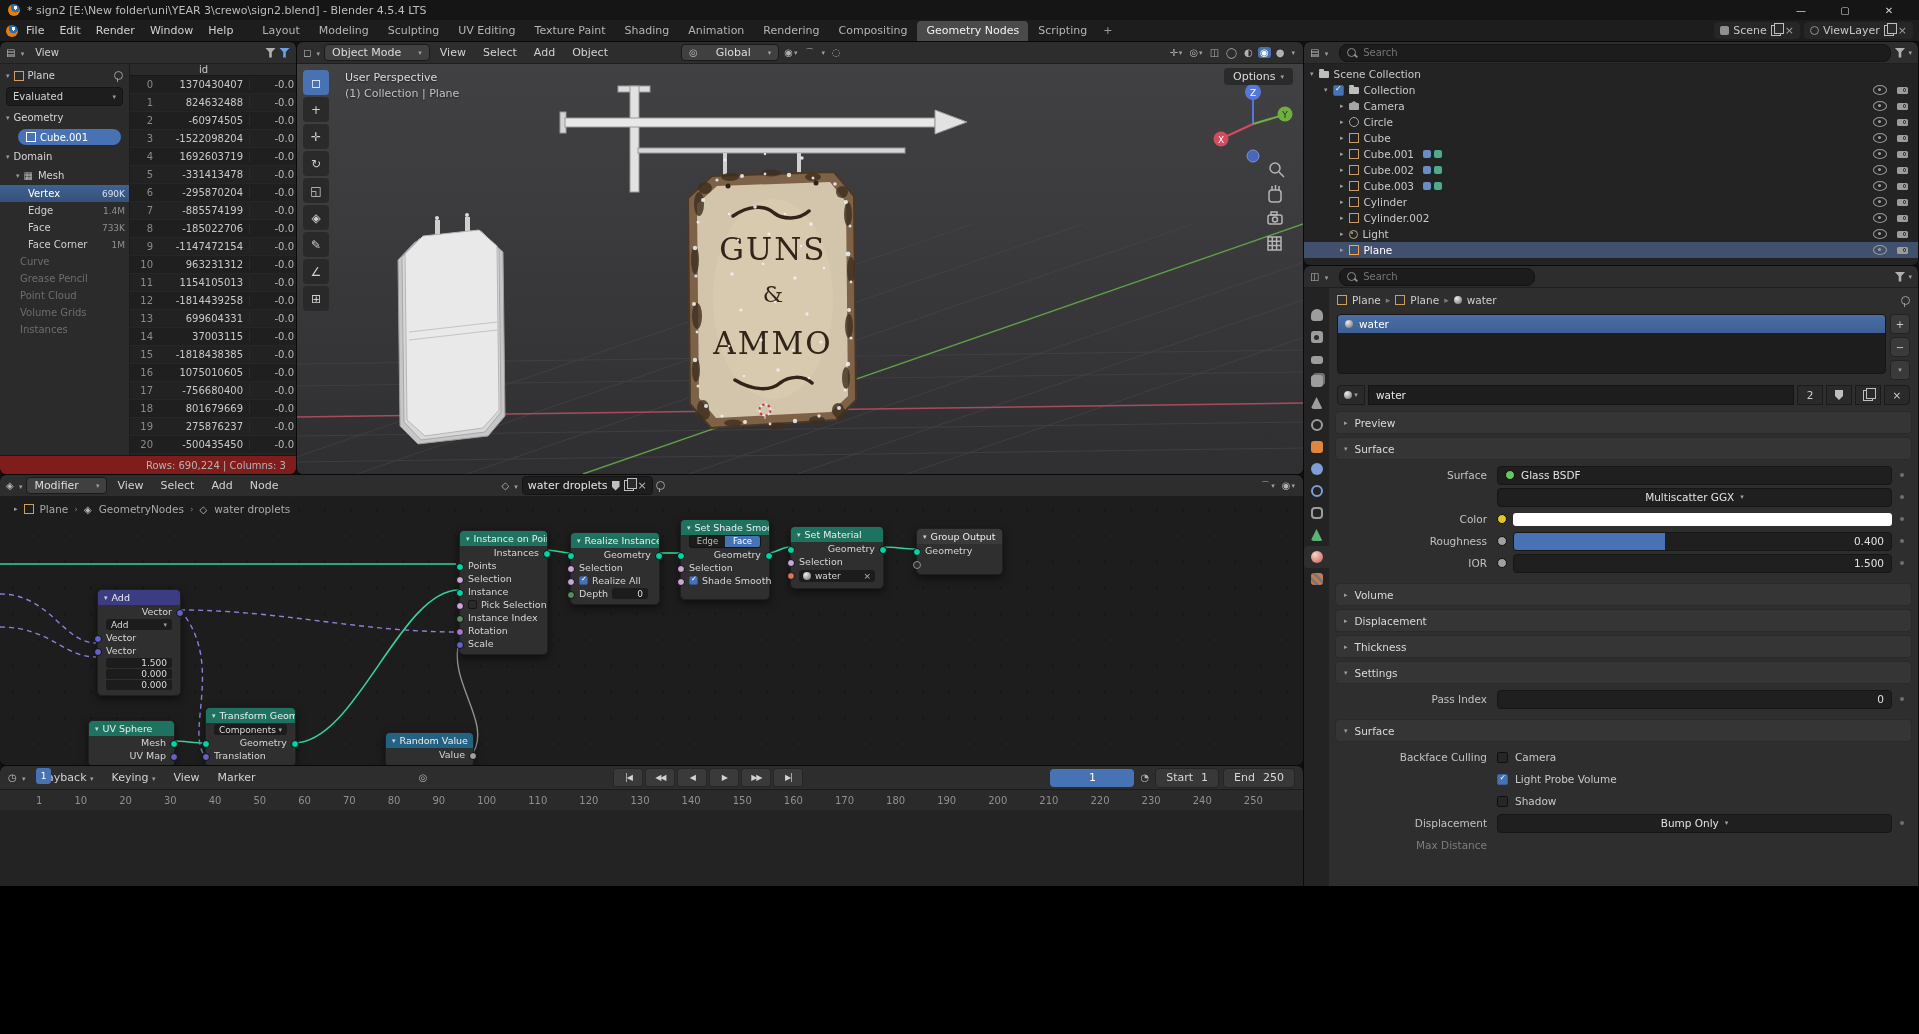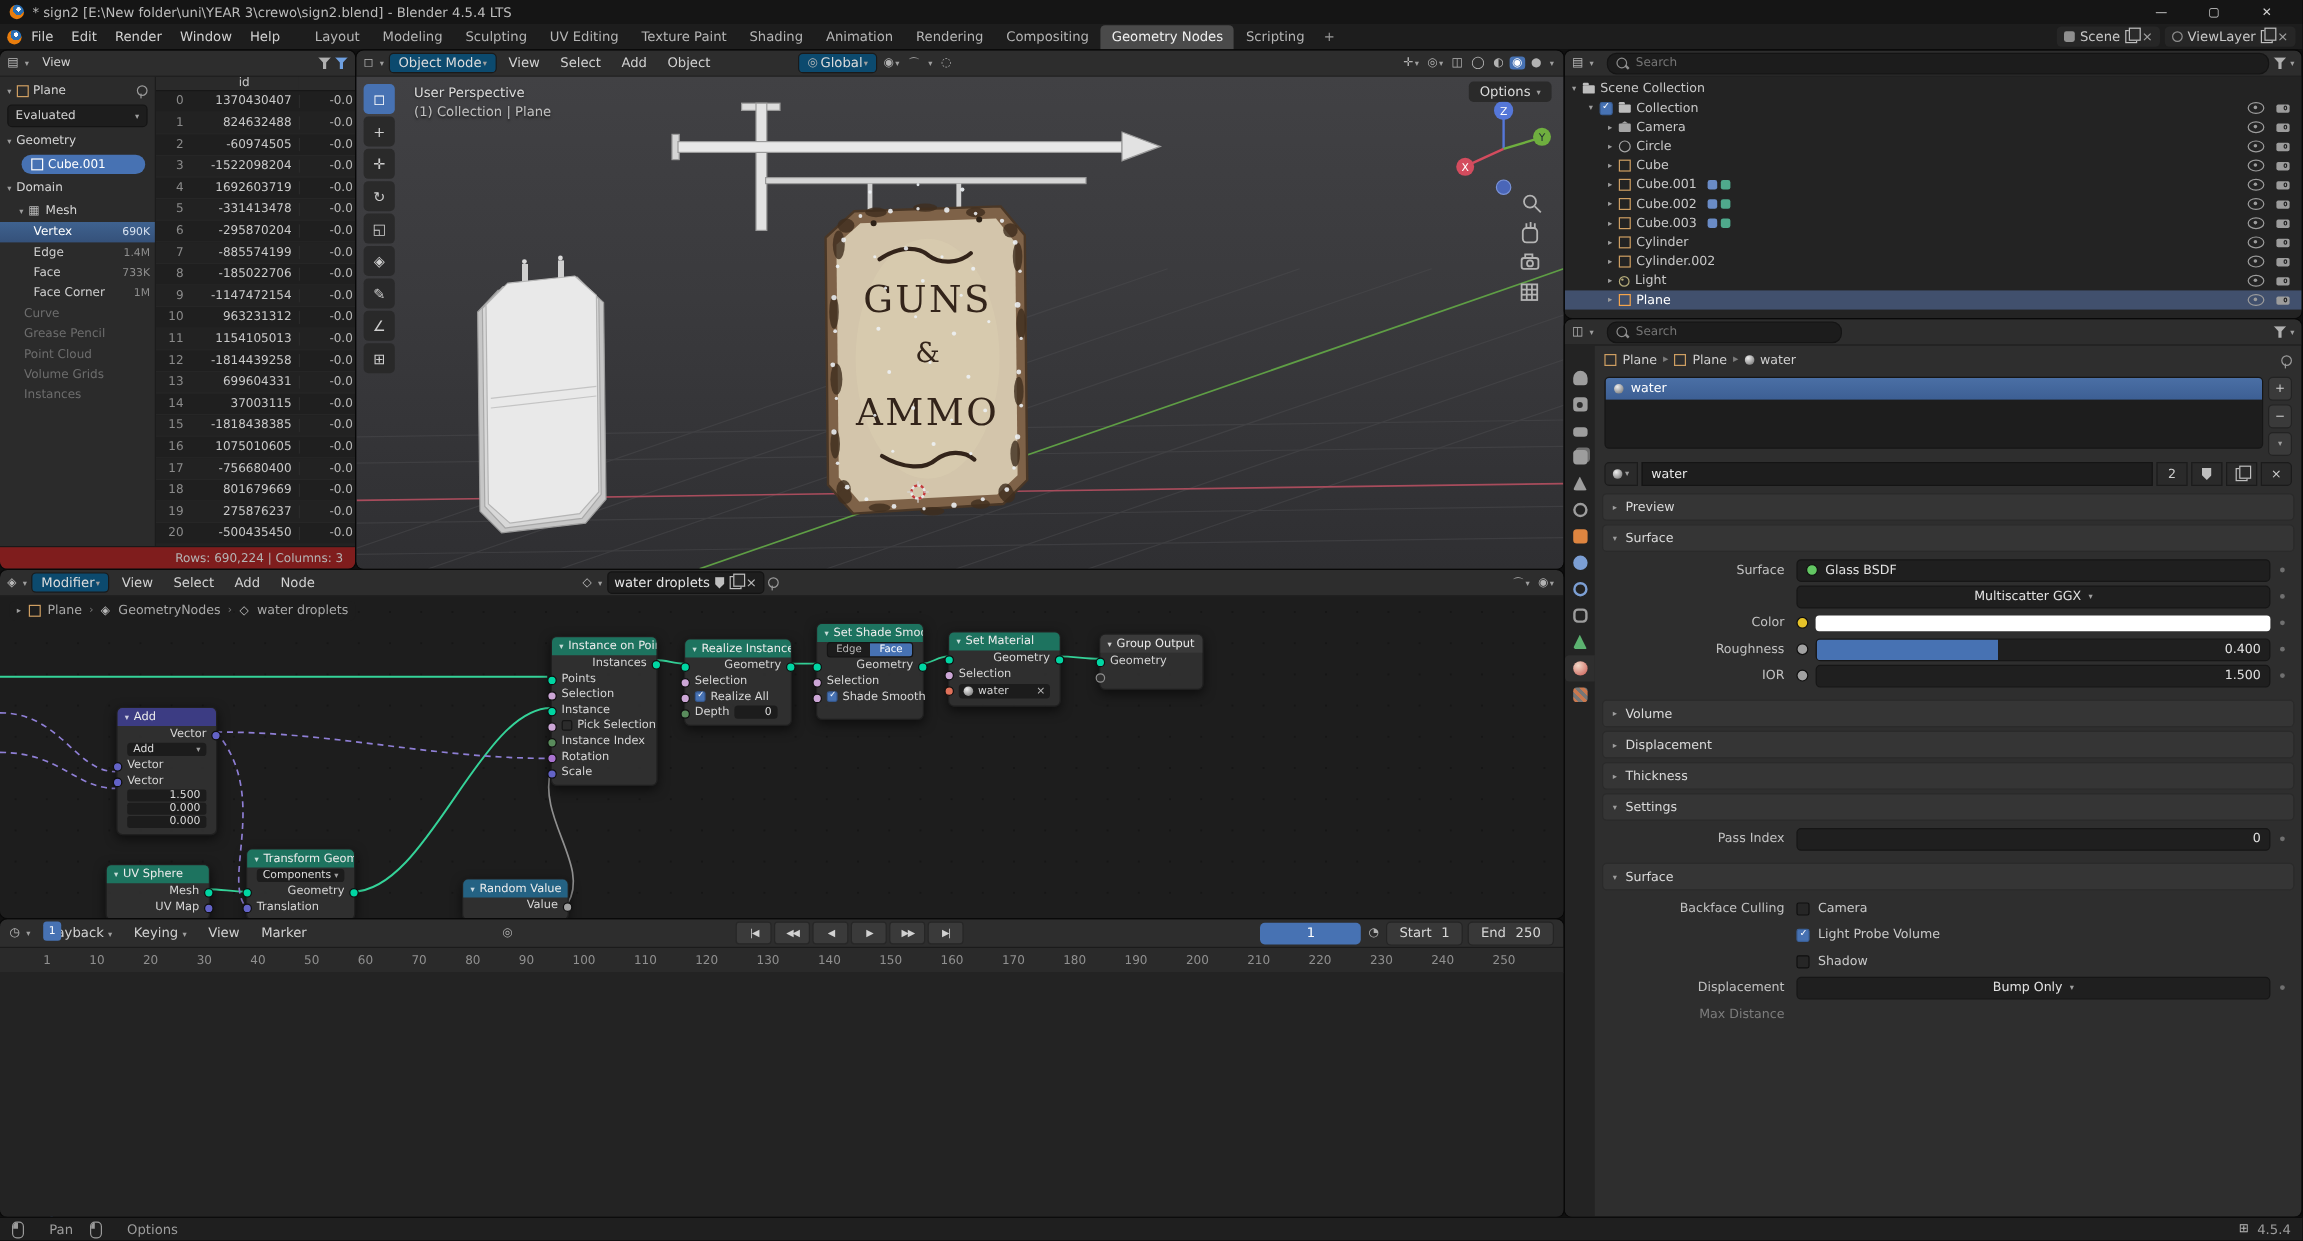--- a/index.html
+++ b/index.html
@@ -1,16 +1,16 @@
 <!DOCTYPE html>
 <html><head>
 <meta charset="utf-8">
 <style>
   html,body{margin:0;padding:0;background:#000;}
-  #app{position:relative;width:1919px;height:1034px;background:#101010;font-family:"DejaVu Sans",sans-serif;font-size:11px;color:#c8c8c8;overflow:hidden;-webkit-user-select:none;user-select:none;}
+  #app{position:relative;width:1919px;height:886px;background:#101010;font-family:"DejaVu Sans",sans-serif;font-size:11px;color:#c8c8c8;overflow:hidden;-webkit-user-select:none;user-select:none;}
   
   .titlebar{position:absolute;left:0;top:0;width:1919px;height:20px;background:#151515;display:flex;align-items:center;padding:0 8px;box-sizing:border-box;color:#bdbdbd;font-size:11px;gap:7px;}
   .blogo{width:12px;height:12px;border-radius:50%;background:radial-gradient(circle at 62% 32%,#ffffff 0 16%,#2a6fb3 17% 42%,#e87d0d 43%);flex:none;}
   .win-btns{margin-left:auto;display:flex;height:20px;}
   .win-btn{width:44px;display:flex;align-items:center;justify-content:center;color:#d4d4d4;font-size:10px;}
   
   .topbar{position:absolute;left:0;top:20px;width:1919px;height:22px;background:#1d1d1d;border-bottom:1px solid #0e0e0e;display:flex;align-items:center;padding:0 6px;box-sizing:border-box;gap:1px;}
   .menu{padding:2px 7px;border-radius:3px;color:#d2d2d2;}
   .tabs{display:flex;margin-left:12px;gap:1px;}
   .tab{padding:3px 9px 4px;border-radius:4px 4px 0 0;color:#b5b5b5;white-space:nowrap;}
@@ -18,21 +18,21 @@
   .tab.addtab{color:#9a9a9a;padding:3px 6px;}
   .tb-right{margin-left:auto;display:flex;align-items:center;gap:4px;}
   .tb-widget{display:flex;align-items:center;gap:4px;background:#262626;border-radius:4px;padding:2px 6px;}
   .g-ic{display:inline-block;width:9px;height:9px;background:#8f8f8f;border-radius:2px;}
   .g-ic.ring{background:transparent;border:1.5px solid #8f8f8f;border-radius:50%;width:7px;height:7px;}
   .caret{font-size:7px;color:#9f9f9f;}
   
   .pane{position:absolute;border-radius:6px;overflow:hidden;outline:1px solid #090909;background:#262626;}
   .ed-header{height:22px;background:#2d2d2d;border-bottom:1px solid #1f1f1f;display:flex;align-items:center;gap:3px;padding:0 6px;box-sizing:border-box;white-space:nowrap;}
   .ed-ic{color:#b9b9b9;font-size:10px;letter-spacing:1px;}
-  .hdd{display:flex;align-items:center;gap:1px;background:#0c4a6e;border:1px solid #1a1a1a;border-radius:4px;padding:1px 7px;color:#dcdcdc;}
+  .hdd{display:flex;align-items:center;gap:17px;background:#404040;border:1px solid #1a1a1a;border-radius:4px;padding:1px 7px;color:#dcdcdc;}
   .hspace{flex:1;}
   .hicon{color:#b2b2b2;font-size:10px;padding:0 2px;display:flex;align-items:center;gap:1px;}
   .hicon.sel{background:#4772b3;color:#fff;border-radius:3px;}
   
   .spreadsheet{left:0;top:42px;width:296px;height:432px;background:#242424;font-size:10px;}
   .ss-body{position:absolute;top:22px;bottom:18px;left:0;right:0;display:flex;}
   .ss-nav{width:130px;background:#2b2b2b;border-right:1px solid #1c1c1c;padding-top:2px;box-sizing:border-box;}
   .ss-row1{display:flex;align-items:center;gap:4px;height:19px;padding:0 6px;color:#d6d6d6;}
   .tri{font-size:7px;color:#9d9d9d;}
   .ss-dd{margin:2px 6px;height:17px;background:#1d1d1d;border:1px solid #141414;border-radius:4px;display:flex;align-items:center;justify-content:space-between;padding:0 6px;color:#d2d2d2;}

